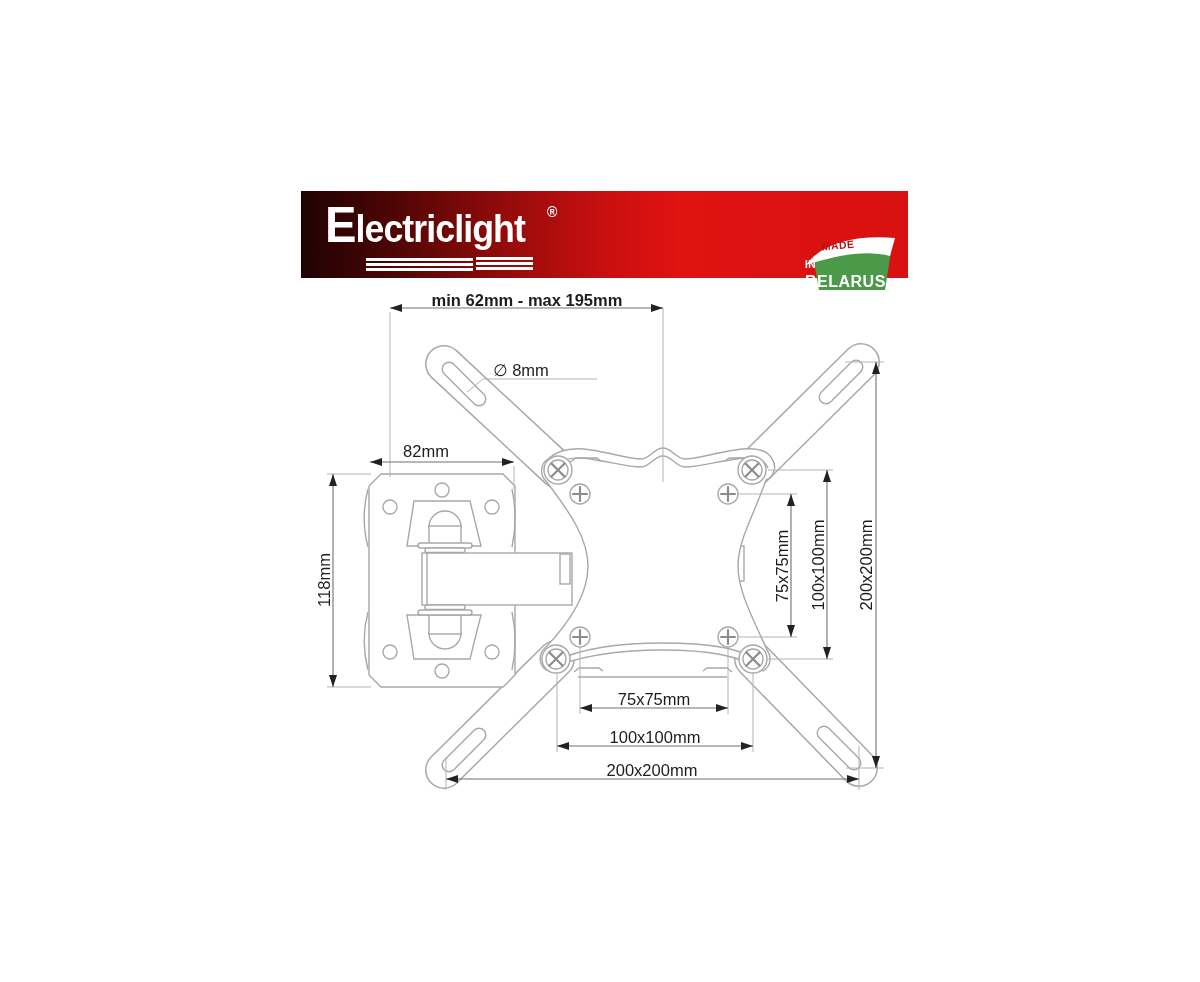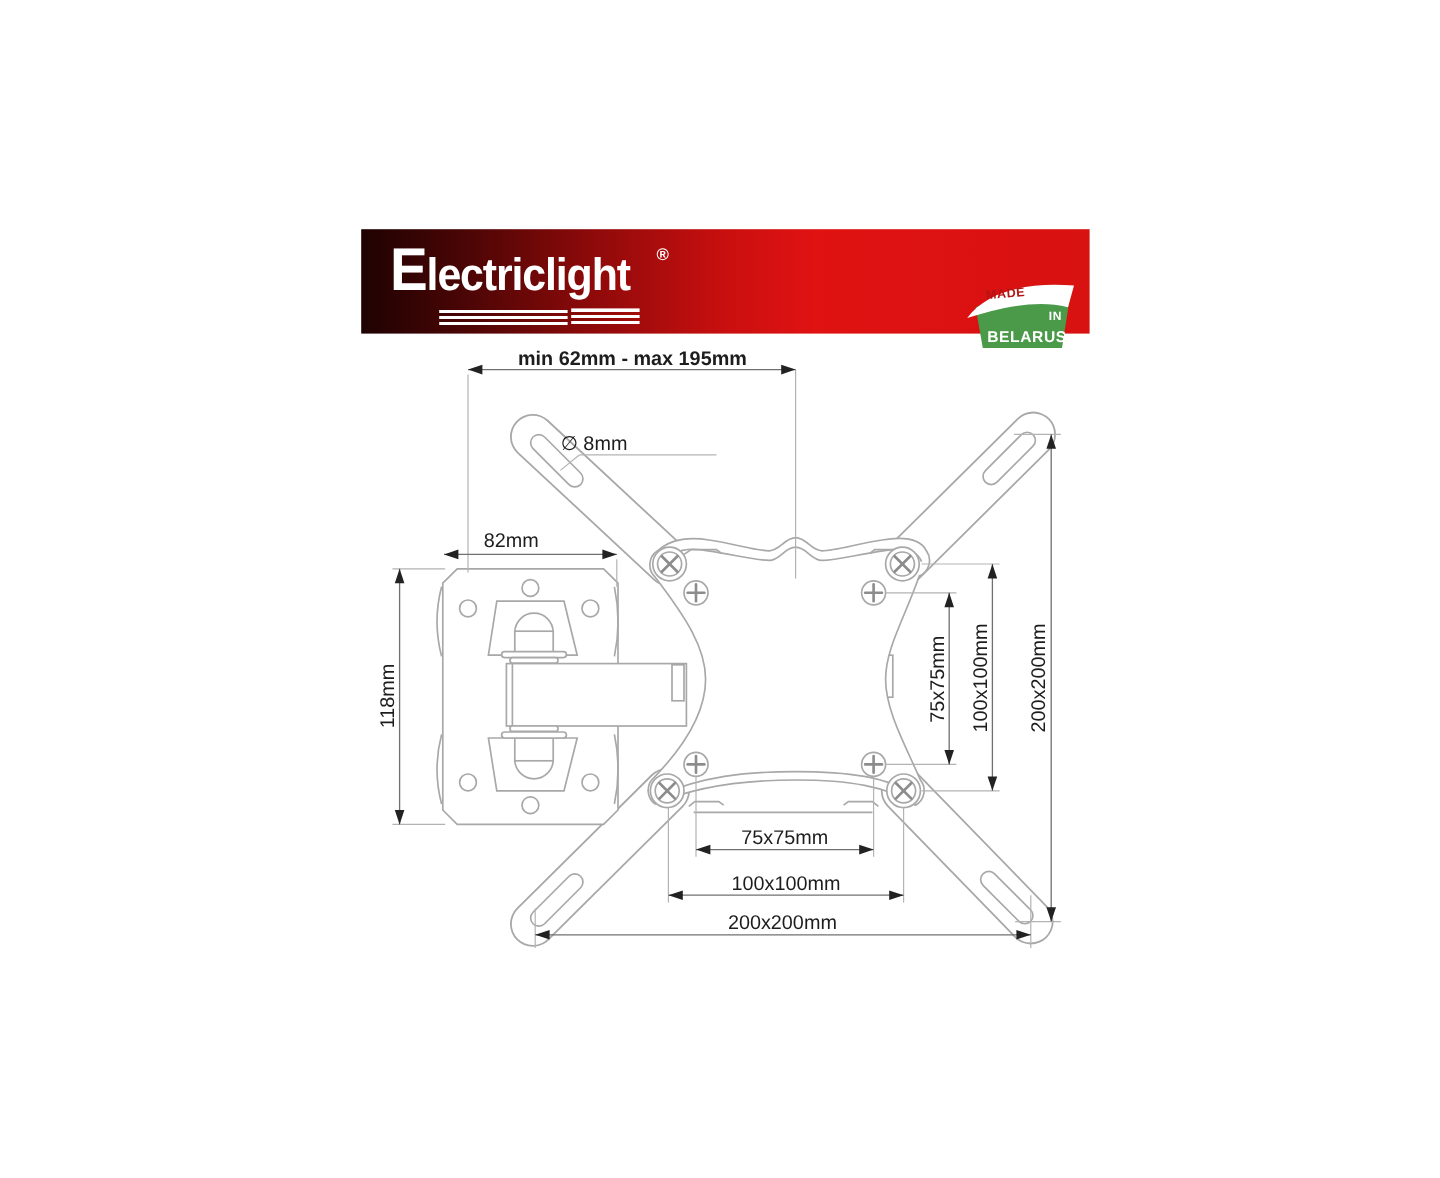--- a/index.html
+++ b/index.html
@@ -17,24 +17,24 @@
   .logo-bars{position:absolute;height:13px;
              background:repeating-linear-gradient(to bottom,#ffffff 0 2.6px,rgba(0,0,0,0) 2.6px 5.1px);}
   .bars-1{left:41px;top:52px;width:107px;}
   .bars-2{left:151px;top:51px;width:57px;}
 
   
   .badge{position:absolute;left:805px;top:235px;width:90px;height:57px;}
   .badge svg{position:absolute;left:0;top:0;}
   .badge-made{position:absolute;left:0;top:4px;width:66px;text-align:center;
               font-size:10.5px;font-weight:bold;color:#b31515;letter-spacing:.5px;transform:rotate(-5deg);}
-  .badge-in{position:absolute;left:0;top:24px;width:80px;text-align:right;
+  .badge-in{position:absolute;left:0;top:24px;width:80px;text-align:left;
             font-size:10px;font-weight:bold;color:#ffffff;letter-spacing:.5px;}
-  .badge-belarus{position:absolute;left:0;top:38px;width:84px;text-align:right;
-            font-size:13px;font-weight:bold;color:#ffffff;letter-spacing:.5px;}
+  .badge-belarus{position:absolute;left:0;top:38px;width:84px;text-align:left;
+            font-size:16px;font-weight:bold;color:#ffffff;letter-spacing:.5px;}
 
   
   .dim-label{position:absolute;font-size:16.5px;color:#1d1d1d;white-space:nowrap;
              transform:translate(-50%,-50%);}
   .dim-label.vert{transform:translate(-50%,-50%) rotate(-90deg);}
   svg .outline{fill:#ffffff;stroke:#a8a8a8;stroke-width:1.4;}
   svg .stroke-only{fill:none;stroke:#a8a8a8;stroke-width:1.4;}
   svg .ext{stroke:#b3b3b3;stroke-width:1;fill:none;}
   svg .dim{stroke:#707070;stroke-width:1.1;fill:none;}
   svg .arrow{fill:#222222;stroke:none;}
@@ -247,21 +247,21 @@
       <polygon class="arrow" points="557,746 569,742 569,750"></polygon>
       <polygon class="arrow" points="753,746 741,742 741,750"></polygon>
 
       <path class="dim" d="M 446,779 H 859"></path>
       <polygon class="arrow" points="446,779 458,775 458,783"></polygon>
       <polygon class="arrow" points="859,779 847,775 847,783"></polygon>
     </g>
   </svg>
 
   <div class="dim-label" style="left:527px;top:300px;font-weight:bold;">min 62mm - max 195mm</div>
-  <div class="dim-label" style="left:495px;top:370px;">∅ 8mm</div>
+  <div class="dim-label" style="left:521px;top:370px;">∅ 8mm</div>
   <div class="dim-label" style="left:426px;top:451px;">82mm</div>
   <div class="dim-label vert" style="left:324px;top:580px;">118mm</div>
   <div class="dim-label vert" style="left:782px;top:566px;">75x75mm</div>
   <div class="dim-label vert" style="left:818px;top:565px;">100x100mm</div>
   <div class="dim-label vert" style="left:866px;top:565px;">200x200mm</div>
   <div class="dim-label" style="left:654px;top:699px;">75x75mm</div>
   <div class="dim-label" style="left:655px;top:737px;">100x100mm</div>
   <div class="dim-label" style="left:652px;top:770px;">200x200mm</div>
 
 </div>

